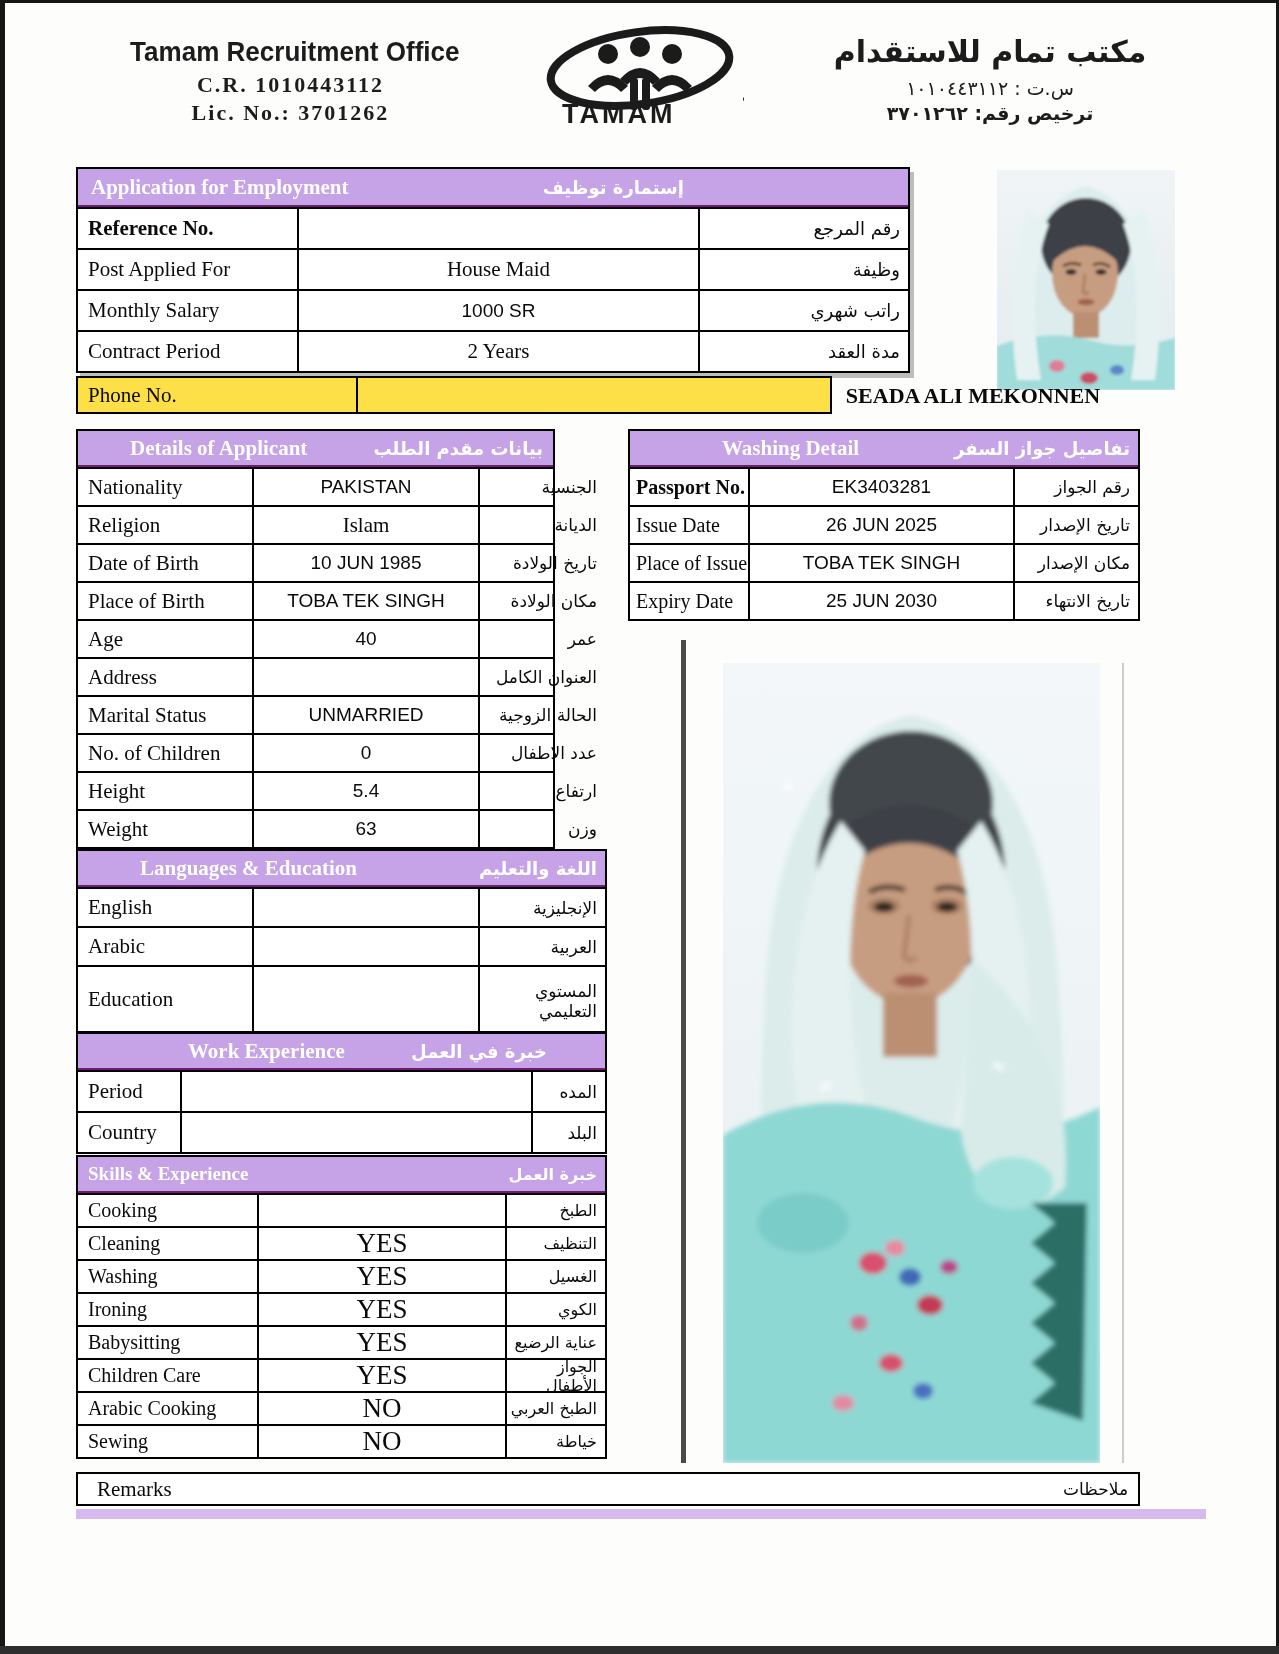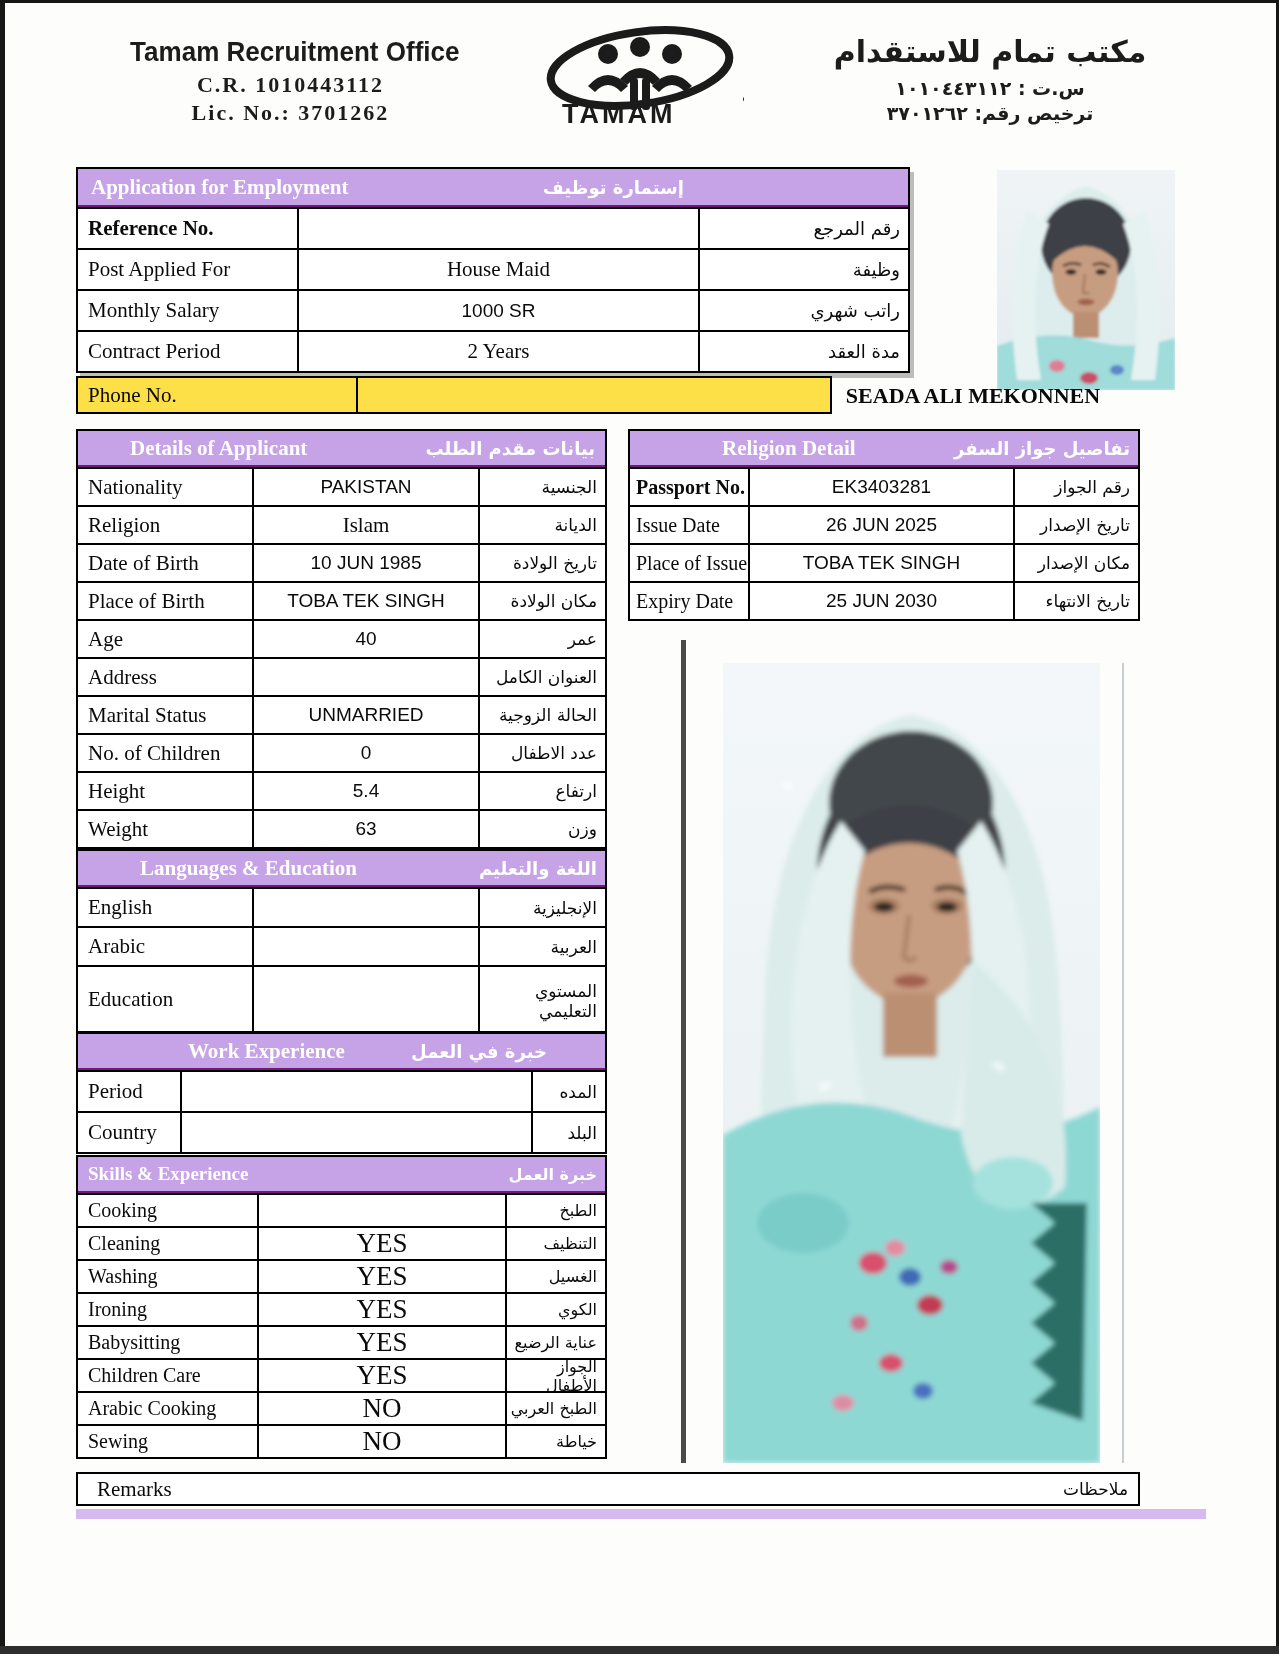--- a/index.html
+++ b/index.html
@@ -14,21 +14,21 @@
 
   
   .lh-left { position:absolute; left:118px; top:36px; width:345px; text-align:center; }
   .lh-name { font-family:"Liberation Sans", sans-serif; font-weight:bold; font-size:28px;
              transform:scaleX(.93); transform-origin:center; white-space:nowrap; color:#1c1c1c; }
   .lh-cr  { font-weight:bold; font-size:22px; letter-spacing:2px; margin-top:4px; color:#1c1c1c; }
   .lh-lic { font-weight:bold; font-size:22px; letter-spacing:2px; margin-top:2px; color:#1c1c1c; }
   .lh-right { position:absolute; left:780px; top:34px; width:420px; text-align:center; direction:rtl;
               font-family:"DejaVu Sans", sans-serif; color:#1c1c1c; }
   .lh-ar-name { font-size:30px; font-weight:bold; }
-  .lh-ar-cr   { font-size:19px; font-weight:bold; margin-top:8px; }
+  .lh-ar-cr   { font-size:19px; font-weight:normal; margin-top:8px; }
   .lh-ar-lic  { font-size:19px; font-weight:bold; margin-top:3px; }
   .logo { position:absolute; left:536px; top:24px; width:208px; height:104px; }
 
   
   .tbl { position:absolute; border:2px solid #000; background:#fff; }
   .sec-head { position:relative; display:flex; align-items:center; background:#c6a2e7;
               border-bottom:2px solid #701a75; }
   .sh-en { font-weight:bold; color:#fff; font-size:21px; white-space:nowrap; }
   .sh-ar { font-family:"DejaVu Sans", sans-serif; font-weight:bold; color:#fff; font-size:18px;
            direction:rtl; white-space:nowrap; }
@@ -53,21 +53,21 @@
 
   
   #phone-row { position:absolute; left:76px; top:376px; width:756px; height:38px;
                border:2px solid #000; display:grid; grid-template-columns:278px 476px; background:#fde047; }
   #phone-row .lab { font-size:21px; }
   #phone-row .val { border-left:2px solid #000; }
   .name { position:absolute; left:830px; top:383px; width:286px; text-align:center;
           font-weight:bold; font-size:22px; letter-spacing:0; white-space:nowrap; }
 
   
-  #det-table { left:76px; top:429px; width:531px; }
+  #det-table { left:76px; top:429px; width:479px; }
   #det-table .sec-head { height:36px; }
   #det-table .sh-en { margin-left:52px; }
   #det-table .sh-ar { margin-left:auto; margin-right:10px; }
   #det-table .row { grid-template-columns:174px 226px 127px; height:38px; }
 
   
   #pass-table { left:628px; top:429px; width:512px; }
   #pass-table .sec-head { height:36px; }
   #pass-table .sh-en { margin-left:92px; }
   #pass-table .sh-ar { margin-left:auto; margin-right:8px; }
@@ -274,21 +274,21 @@
       </div>
       <div class="row">
         <div class="cell lab">Weight</div>
         <div class="cell val">63</div>
         <div class="cell ar">وزن</div>
       </div>
     </div>
 
   <div class="tbl" id="pass-table">
     <div class="sec-head">
-      <span class="sh-en">Religion Detail</span>
+      <span class="sh-en">Washing Detail</span>
       <span class="sh-ar">تفاصيل جواز السفر</span>
     </div>
 
   <div class="row lb">
         <div class="cell lab">Passport No.</div>
         <div class="cell val">EK3403281</div>
         <div class="cell ar">رقم الجواز</div>
       </div>
       <div class="row">
         <div class="cell lab">Issue Date</div>

